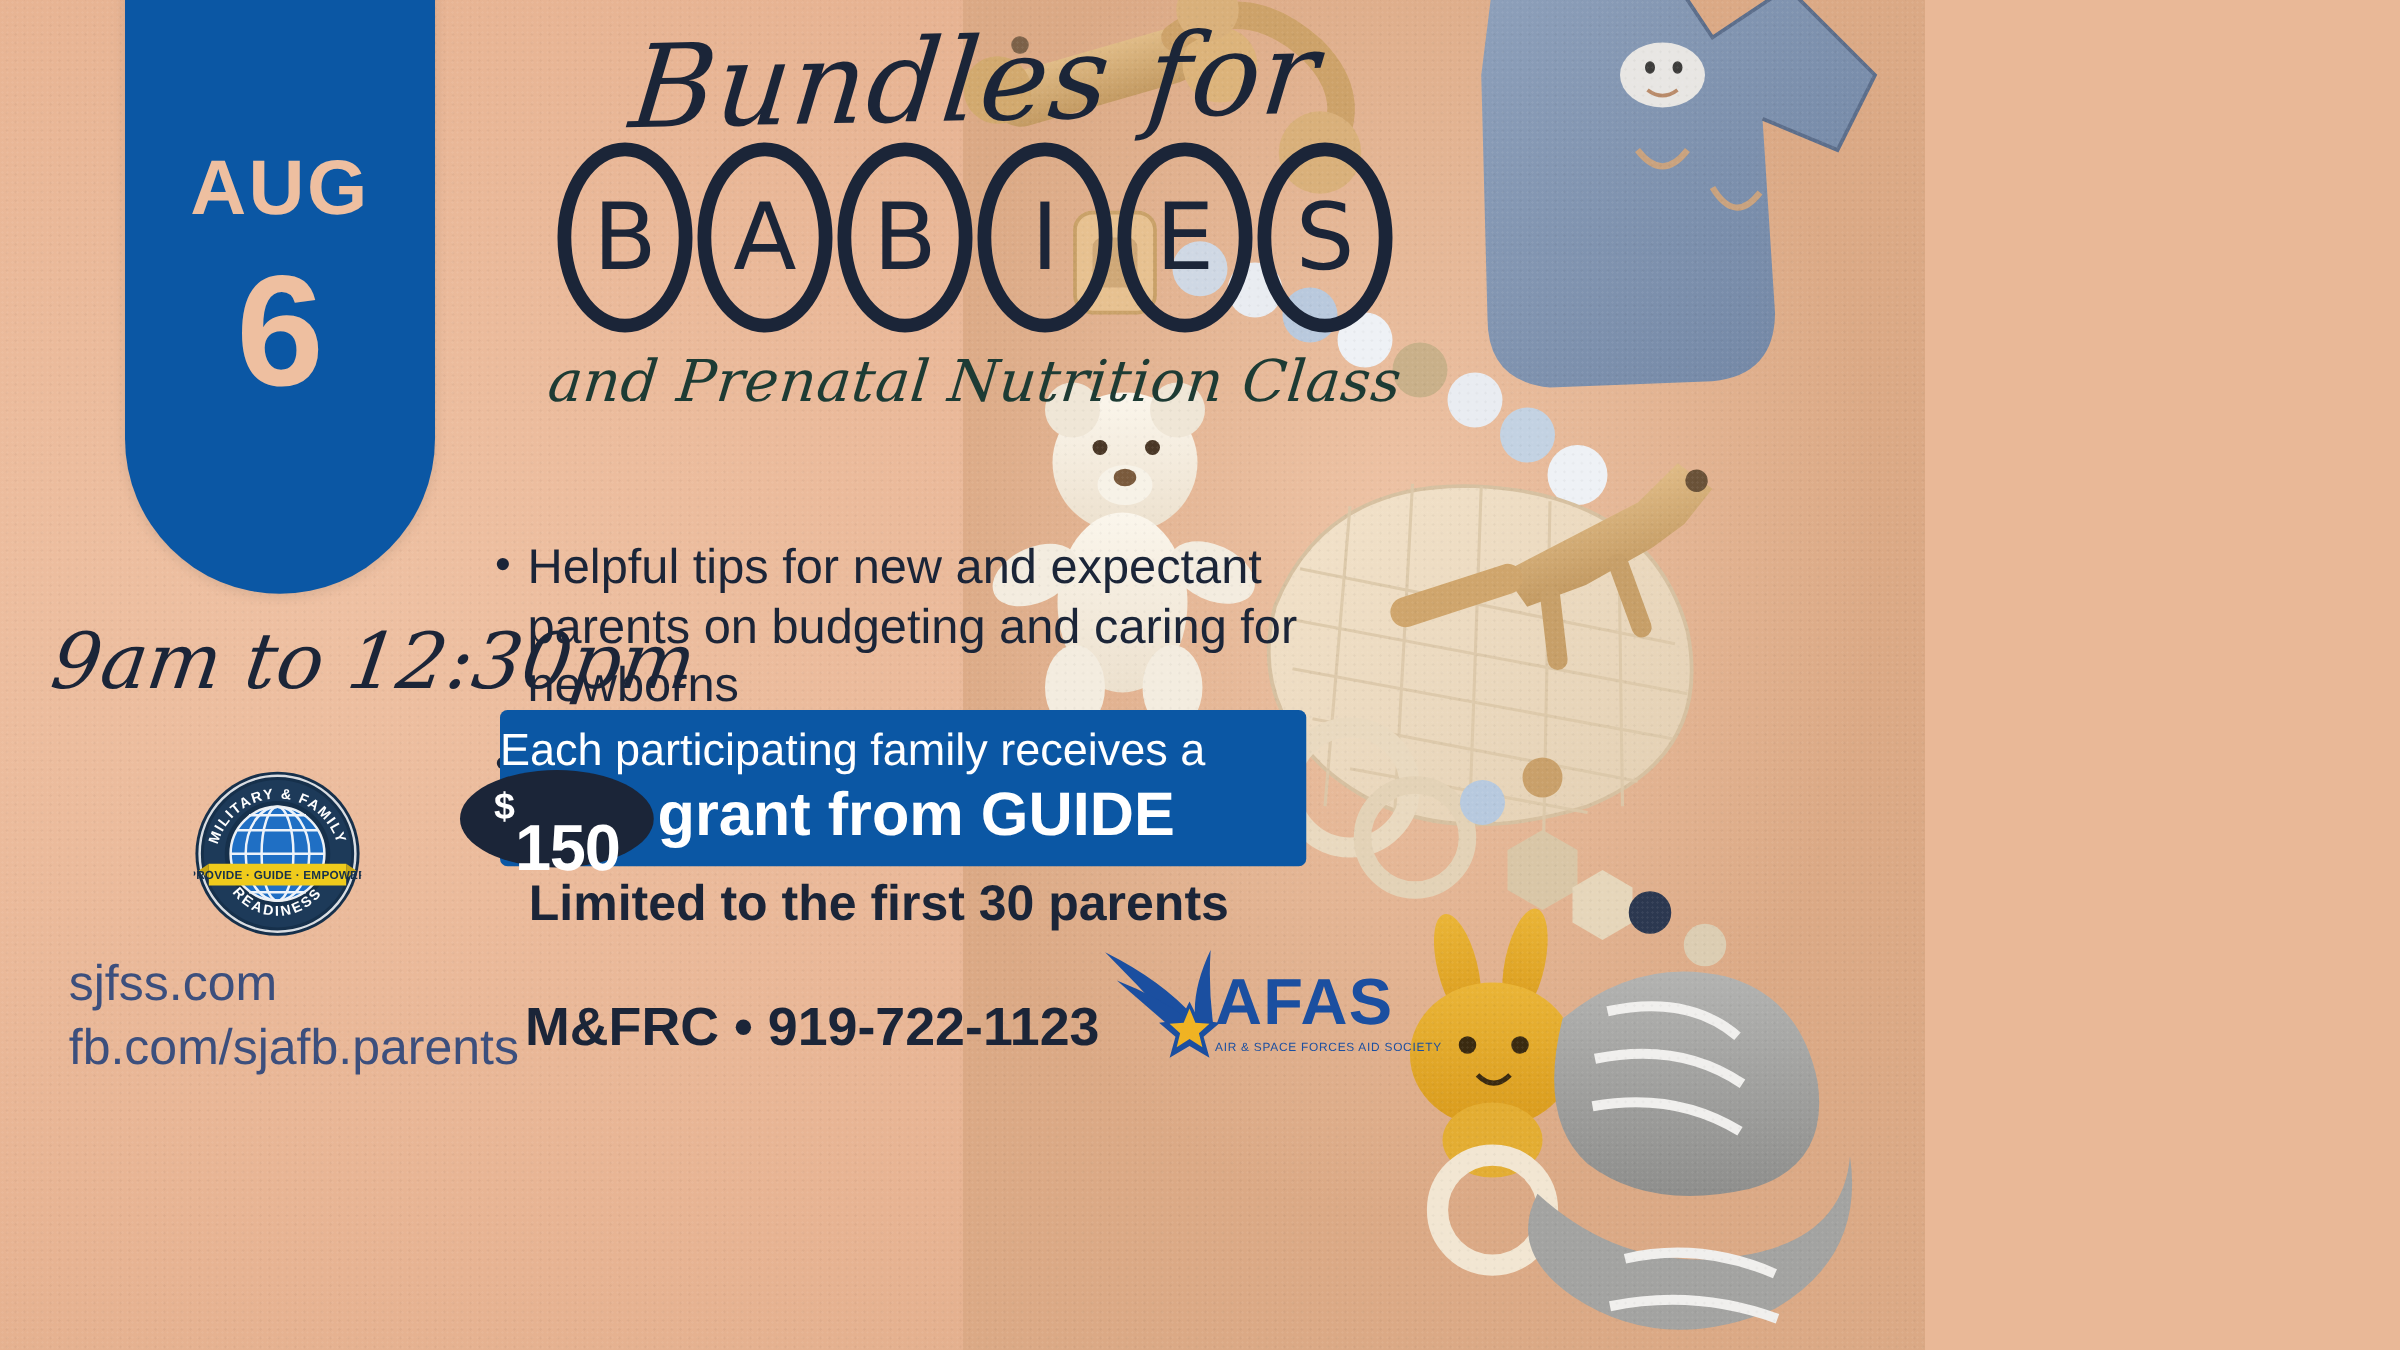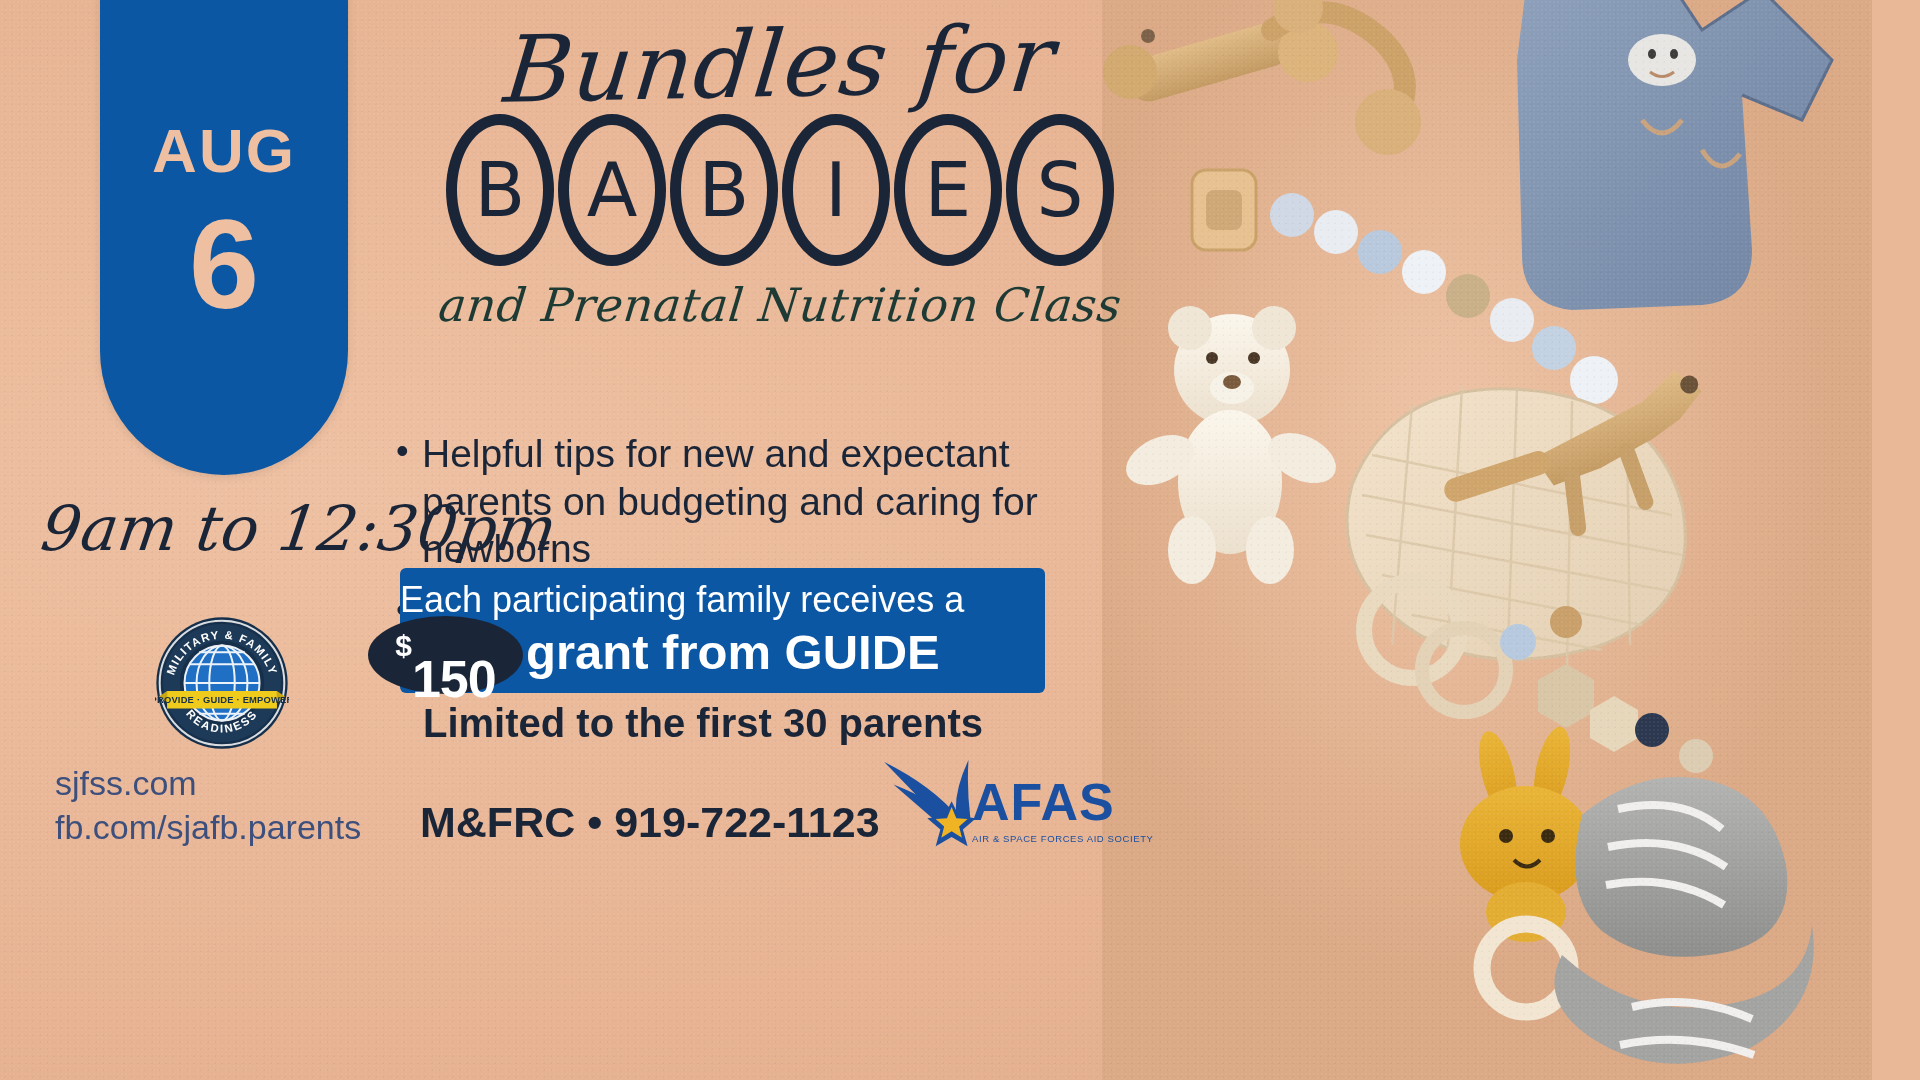--- a/index.html
+++ b/index.html
@@ -6,21 +6,21 @@
   html, body { width:1920px; height:1080px; overflow:hidden; }
   body {
     font-family: "Liberation Sans", sans-serif;
     background: #e9b897;
     position: relative;
   }
 
   
   #poster {
     position:absolute; inset:0;
-    width:1872px; height:1080px;
+    width:1540px; height:1080px;
     background:
       radial-gradient(120% 90% at 18% 45%, #eec0a2 0%, #e7b392 55%, #dca984 100%);
     overflow:hidden;
   }
   #grain {
     position:absolute; inset:0;
     background-image:
       radial-gradient(rgba(255,255,255,.055) 1px, transparent 1px),
       radial-gradient(rgba(0,0,0,.035) 1px, transparent 1px);
     background-size: 4px 4px, 7px 7px;
@@ -148,21 +148,21 @@
   #phone {
     position:absolute; left:396px; top:798px;
     color:#1b2538; font-size:43px; font-weight:700; line-height:1.16;
     white-space:nowrap;
     margin-left:24px;
   }
 
   
   #links {
     position:absolute; left:55px; top:762px;
-    color:#3c4f7d; font-size:34px; line-height:1.28;
+    color:#3c4f7d; font-size:40px; line-height:1.28;
   }
   #links div { white-space:nowrap; }
 
   
   #mfr-seal {
     position:absolute; left:155px; top:616px;
     width:134px; height:134px;
   }
 
   

